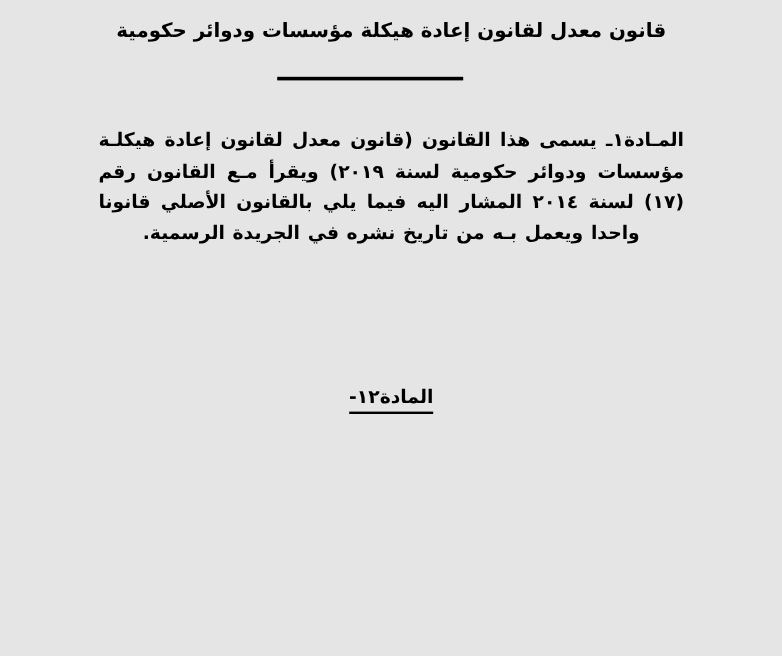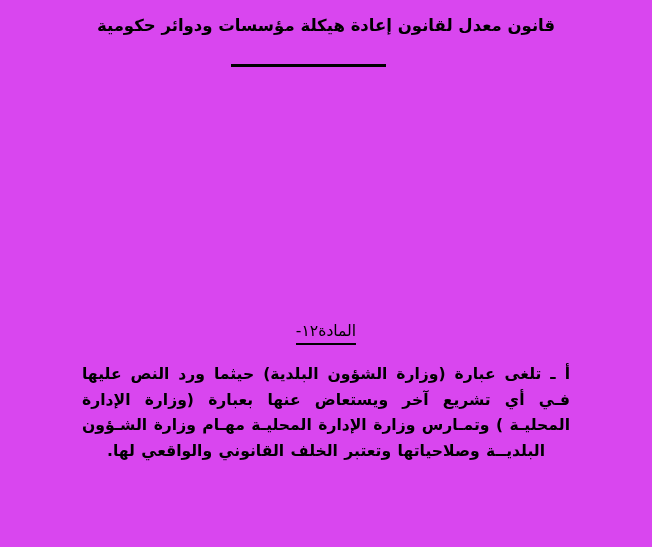--- a/index.html
+++ b/index.html
@@ -12,21 +12,21 @@
     background: #ffffff;
     font-family: "DejaVu Sans", "Liberation Sans", sans-serif;
     color: #000000;
     overflow: hidden;
   }
 
   .page {
     position: relative;
     width: 652px;
     height: 547px;
-    background: #d946ef;
+    background: #e5e5e5;
     box-sizing: border-box;
   }
 
   
   .doc-title {
     position: absolute;
     top: 14px;
     left: 0;
     width: 652px;
     text-align: center;
@@ -71,36 +71,36 @@
     position: absolute;
     top: 320px;
     left: 0;
     width: 652px;
     text-align: center;
     direction: rtl;
   }
   .subheading {
     display: inline-block;
     font-size: 15.6px;
-    font-weight: normal;
+    font-weight: bold;
     line-height: 22px;
     border-bottom: 2px solid #000000;
     padding-bottom: 1px;
   }
 </style>
 </head>
 <body>
 
 <div class="page">
 
   <div class="doc-title">قانون معدل لقانون إعادة هيكلة مؤسسات ودوائر حكومية</div>
 
   <div class="separator-rule"></div>
 
+  <div class="article-block" id="article-1-block">المـادة١ـ يسمى هذا القانون (قانون معدل لقانون إعادة هيكلـة مؤسسات ودوائر حكومية لسنة ٢٠١٩) ويقرأ مـع القانون رقم (١٧) لسنة ٢٠١٤ المشار اليه فيما يلي بالقانون الأصلي قانونا واحدا ويعمل بـه من تاريخ نشره في الجريدة الرسمية.</div>
 
 
   <div class="subheading-wrap">
     <span class="subheading">المادة١٢-</span>
   </div>
 
-  <div class="article-block" id="clause-a-block">أ ـ تلغى عبارة (وزارة الشؤون البلدية) حيثما ورد النص عليها فـي أي تشريع آخر ويستعاض عنها بعبارة (وزارة الإدارة المحليـة ) وتمـارس وزارة الإدارة المحليـة مهـام وزارة الشـؤون البلديــة وصلاحياتها وتعتبر الخلف القانوني والواقعي لها.</div>
 
 </div>
 
 </body></html>

